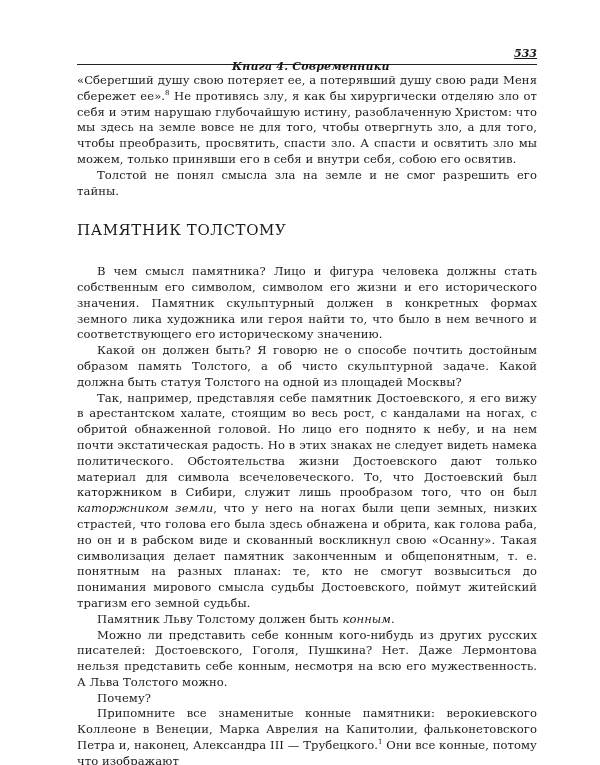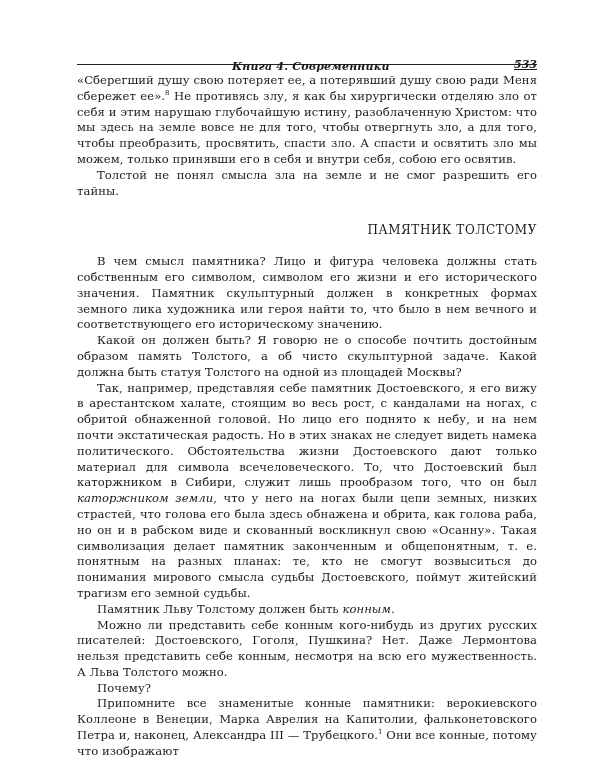--- a/index.html
+++ b/index.html
@@ -6,29 +6,29 @@
   body {
     width:600px; height:765px; background:#ffffff; position:relative; overflow:hidden;
     font-family:"DejaVu Serif", serif; color:#1a1a1a;
   }
   .page { position:absolute; left:77px; top:44px; width:460px; }
   .running-head {
     position:relative; height:20px; border-bottom:1.6px solid #222;
     font-style:italic; font-weight:bold; font-size:11px;
   }
   .running-head .title { position:absolute; left:155px; top:16px; letter-spacing:0.2px; }
-  .running-head .pageno { position:absolute; right:0; top:14px;text-decoration:underline; }
+  .running-head .pageno { position:absolute; right:0; top:3px;text-decoration:underline; }
   .body-text {
     font-size:11.6px; line-height:15.8px; text-align:justify; margin-top:8px;
     letter-spacing:0.05px;
   }
   .body-text p { margin:0; }
   .indent { text-indent:20px; }
   .heading {
-    text-align:right; font-size:12px; letter-spacing:0.6px; margin:24px 0 15px 0;
+    text-align:left; font-size:15px; letter-spacing:0.6px; margin:24px 0 25px 0;
   }
   sup { font-size:7px; line-height:0; vertical-align:5px; }
   em { font-style:italic; }
 </style>
 </head>
 <body>
 
 <div class="page">
   <div class="running-head">
     <span class="title">Книга 4. Современники</span>

